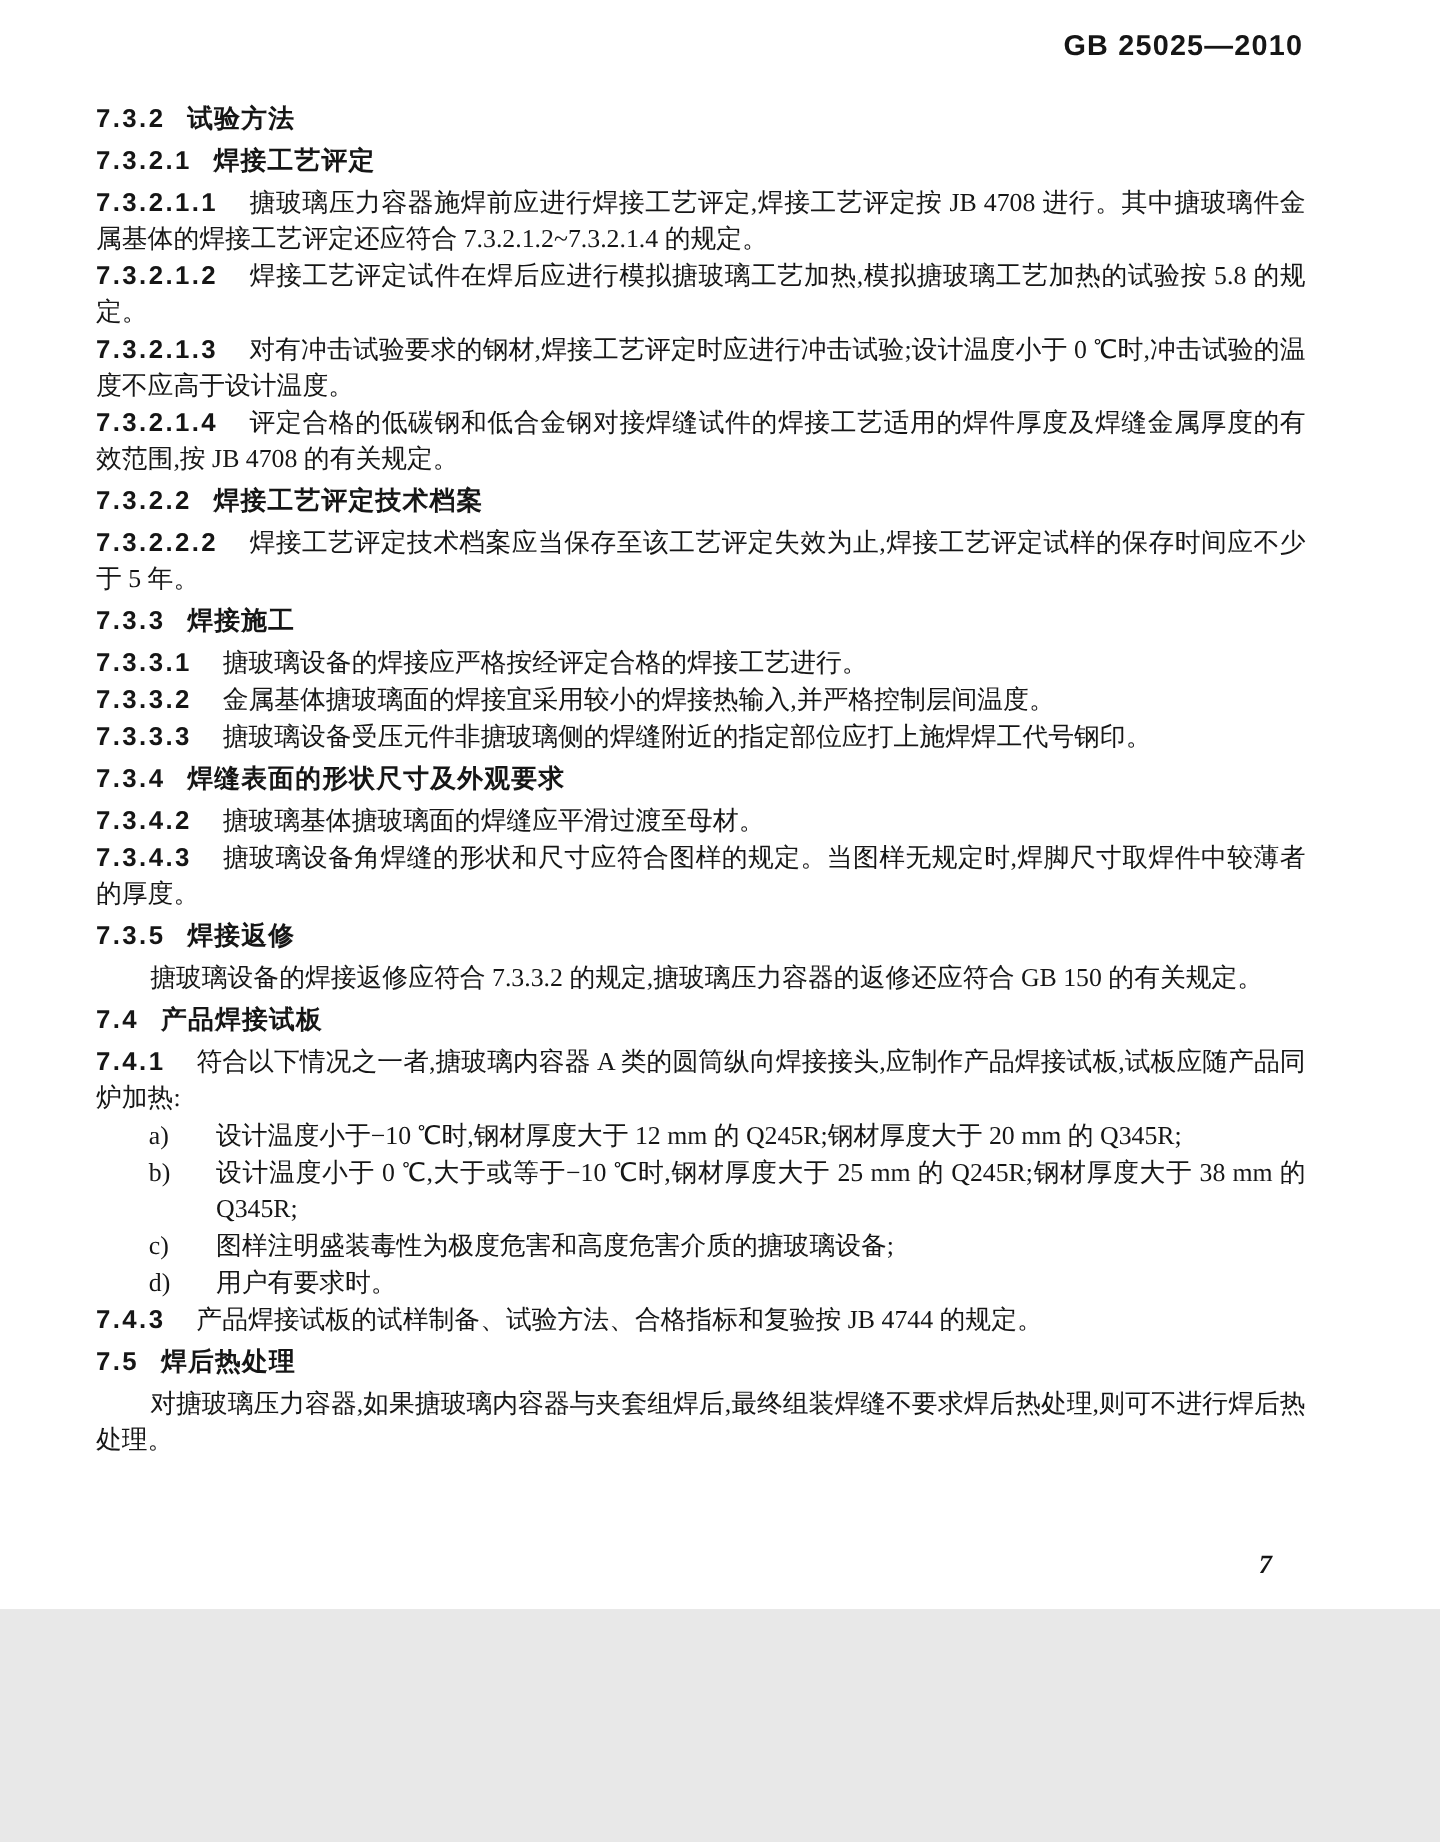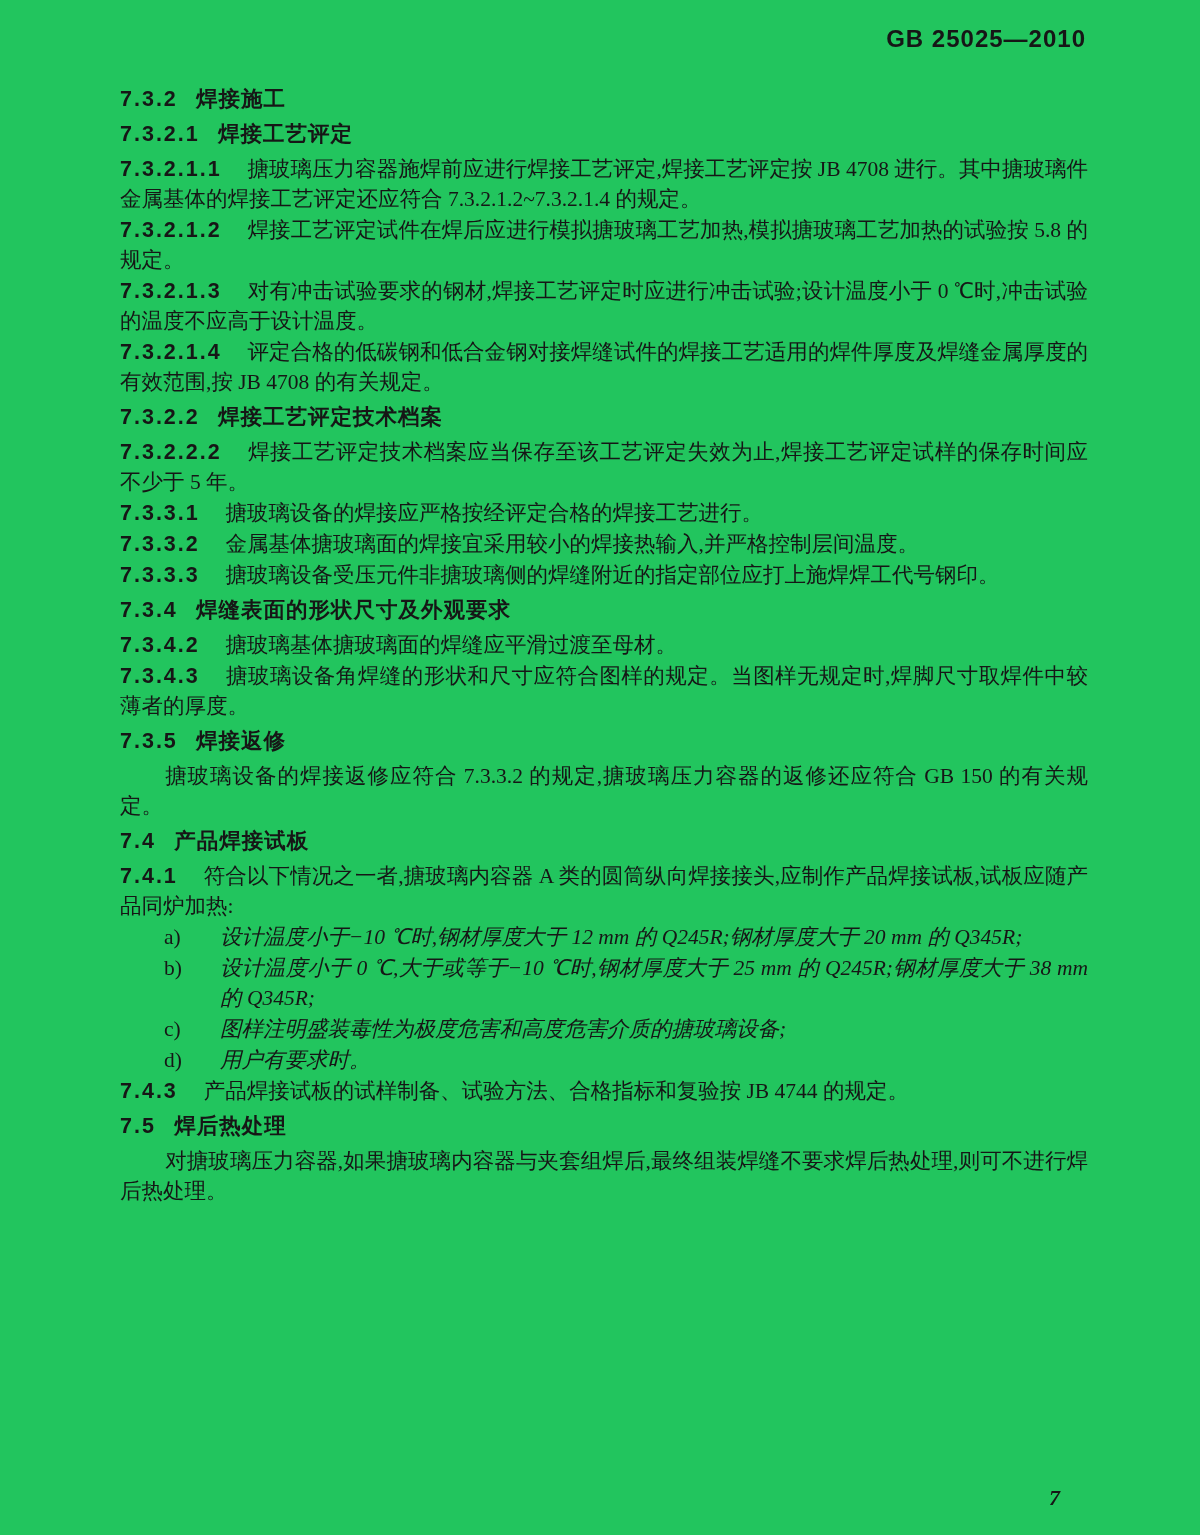--- a/index.html
+++ b/index.html
@@ -1,24 +1,24 @@
 <!DOCTYPE html>
 <html lang="zh"><head>
 <meta charset="utf-8">
 <style>
   html, body { margin: 0; padding: 0; background: #e8e8e8; }
   .page {
     position: relative;
     width: 1200px;
-    height: 1535px;
+    height: 1341px;
     margin: 0 auto;
-    background: #22c55e;
+    background: #ffffff;
     color: #161616;
     box-sizing: border-box;
-    padding: 24px 112px 0 120px;
+    padding: 24px 112px 0 80px;
     font-family: "Liberation Serif", serif;
     font-size: 21.5px;
     line-height: 30px;
     overflow: hidden;
   }
   .doc-header {
     text-align: right;
     font-family: "Liberation Sans", sans-serif;
     font-weight: 700;
     font-size: 24px;
@@ -45,41 +45,41 @@
   .plain { text-indent: 2.1em; text-align: justify; }
   .list {
     display: flex;
     margin-left: 44px;
     text-align: justify;
   }
   .list .marker {
     flex: 0 0 56px;
     font-family: "Liberation Serif", serif;
   }
-  .list .txt { flex: 1; font-style: italic; }
+  .list .txt { flex: 1; }
   .page-number {
     position: absolute;
     right: 140px;
     bottom: 22px;
     font-size: 22px;
     font-style: italic;
     font-weight: 700;
   }
 </style>
 </head>
 <body>
 
 <div class="page">
 
   <div class="doc-header">GB 25025—2010</div>
 
   <div class="content">
 
     <div class="para heading">
-      <span class="num">7.3.2</span><span class="txt">焊接施工</span>
+      <span class="num">7.3.2</span><span class="txt">试验方法</span>
     </div>
 
     <div class="para heading">
       <span class="num">7.3.2.1</span><span class="txt">焊接工艺评定</span>
     </div>
 
     <div class="para clause">
       <span class="num">7.3.2.1.1</span><span class="txt">搪玻璃压力容器施焊前应进行焊接工艺评定,焊接工艺评定按 JB 4708 进行。其中搪玻璃件金属基体的焊接工艺评定还应符合 7.3.2.1.2~7.3.2.1.4 的规定。</span>
     </div>
 
@@ -97,20 +97,23 @@
 
     <div class="para heading">
       <span class="num">7.3.2.2</span><span class="txt">焊接工艺评定技术档案</span>
     </div>
 
 
     <div class="para clause">
       <span class="num">7.3.2.2.2</span><span class="txt">焊接工艺评定技术档案应当保存至该工艺评定失效为止,焊接工艺评定试样的保存时间应不少于 5 年。</span>
     </div>
 
+    <div class="para heading">
+      <span class="num">7.3.3</span><span class="txt">焊接施工</span>
+    </div>
 
     <div class="para clause">
       <span class="num">7.3.3.1</span><span class="txt">搪玻璃设备的焊接应严格按经评定合格的焊接工艺进行。</span>
     </div>
 
     <div class="para clause">
       <span class="num">7.3.3.2</span><span class="txt">金属基体搪玻璃面的焊接宜采用较小的焊接热输入,并严格控制层间温度。</span>
     </div>
 
     <div class="para clause">

